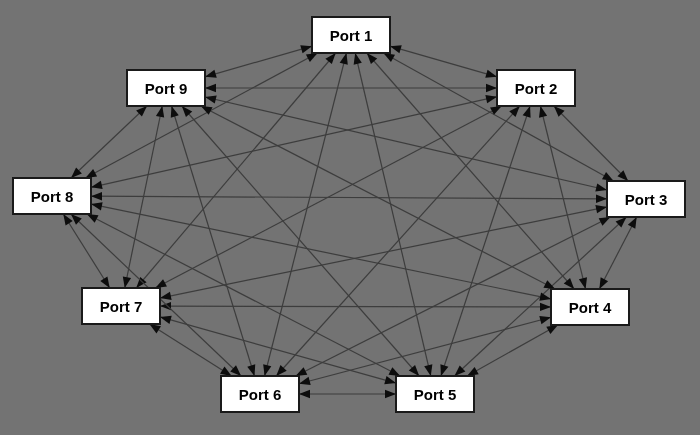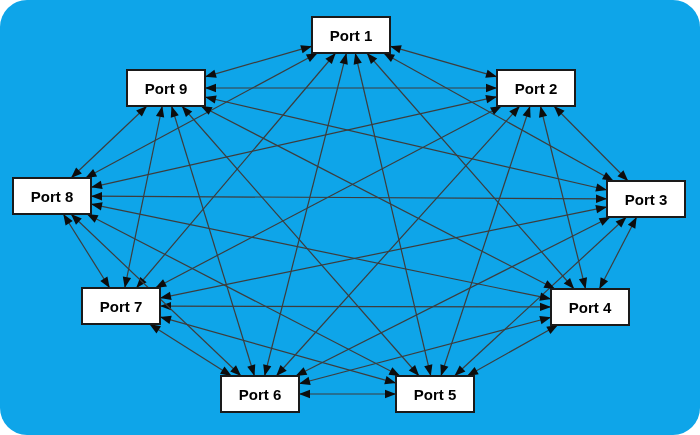--- a/index.html
+++ b/index.html
@@ -5,23 +5,22 @@
   html, body {
     margin: 0;
     padding: 0;
     background: #ffffff;
     font-family: "Liberation Sans", sans-serif;
   }
   .canvas {
     position: relative;
     width: 700px;
     height: 435px;
-    background: #0ea5e9;
+    background: #737373;
     overflow: hidden;
-    border-radius: 27px;
   }
   svg { display: block; }
   .node-label {
     font-family: "Liberation Sans", sans-serif;
     font-weight: bold;
     font-size: 15px;
     fill: #000000;
   }
 </style>
 </head>

